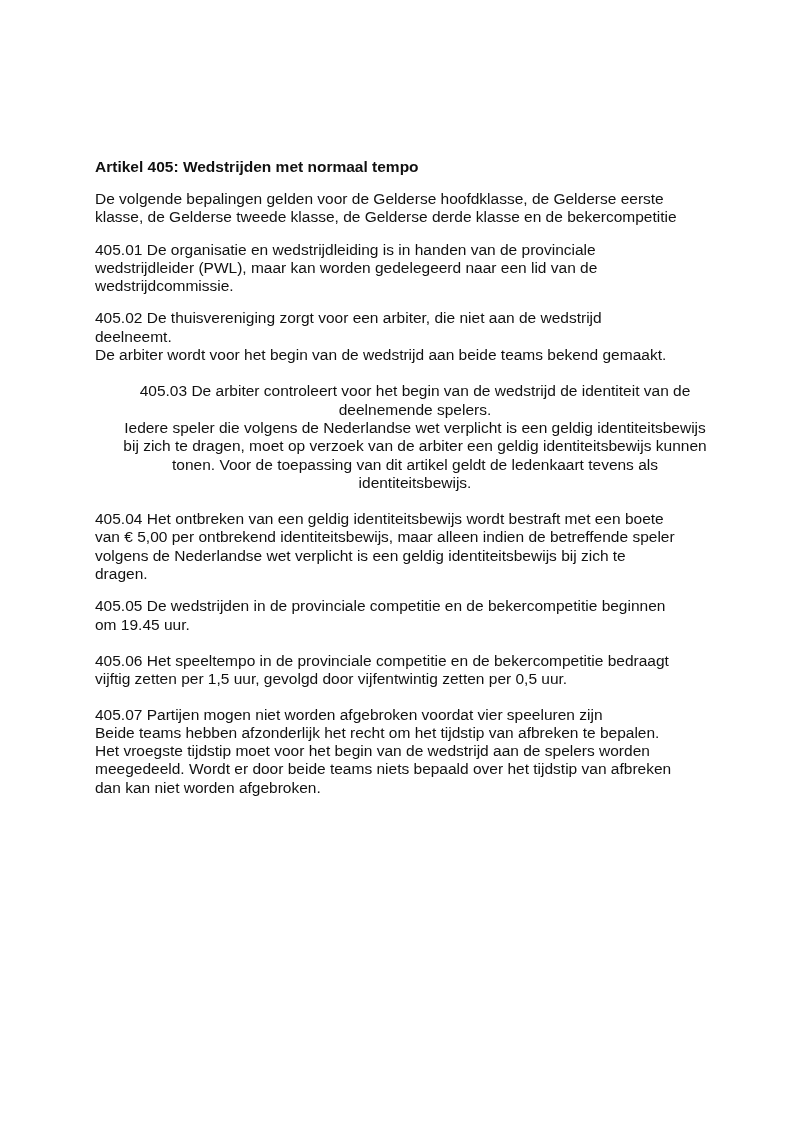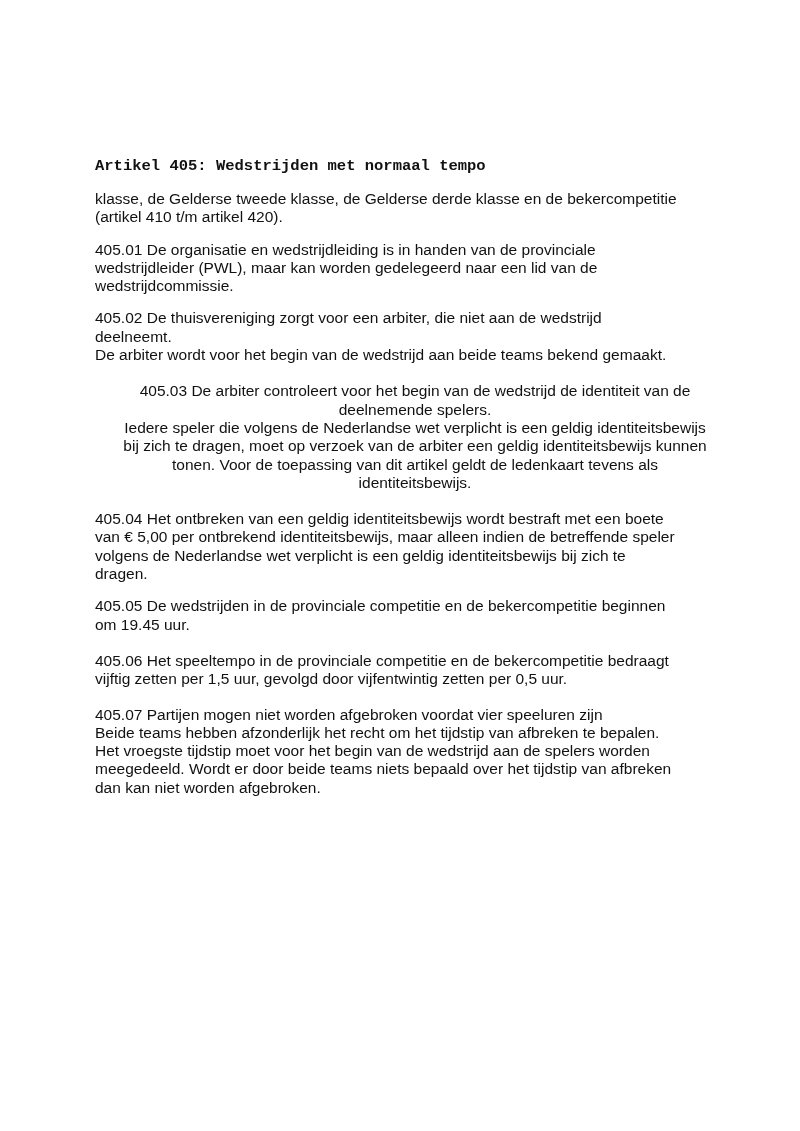--- a/index.html
+++ b/index.html
@@ -19,42 +19,41 @@
       position: absolute;
       left: 95px;
       top: 157px;
       width: 640px;
     }
     .title {
       font-weight: bold;
       font-size: 15.5px;
       line-height: 19px;
       margin: 0 0 14px 0;
-      font-family: Liberation Mono, monospace;
     }
     .para {
       font-size: 15.5px;
       line-height: 18.3px;
       margin: 0;
     }
     .line {
       display: block;
       white-space: nowrap;
     }
   </style>
 </head>
 <body>
 
 <div class="page">
 
   <h1 class="title">Artikel 405: Wedstrijden met normaal tempo</h1>
 
   <p class="para" style="margin-bottom:14px;">
+    <span class="line">De volgende bepalingen gelden voor de Gelderse hoofdklasse, de Gelderse eerste</span>
     <span class="line">klasse, de Gelderse tweede klasse, de Gelderse derde klasse en de bekercompetitie</span>
-    <span class="line">(artikel 410 t/m artikel 420).</span>
   </p>
 
   <p class="para" style="margin-bottom:14px;">
     <span class="line">405.01 De organisatie en wedstrijdleiding is in handen van de provinciale</span>
     <span class="line">wedstrijdleider (PWL), maar kan worden gedelegeerd naar een lid van de</span>
     <span class="line">wedstrijdcommissie.</span>
   </p>
 
   <p class="para" style="margin-bottom:18px;">
     <span class="line">405.02 De thuisvereniging zorgt voor een arbiter, die niet aan de wedstrijd</span>

